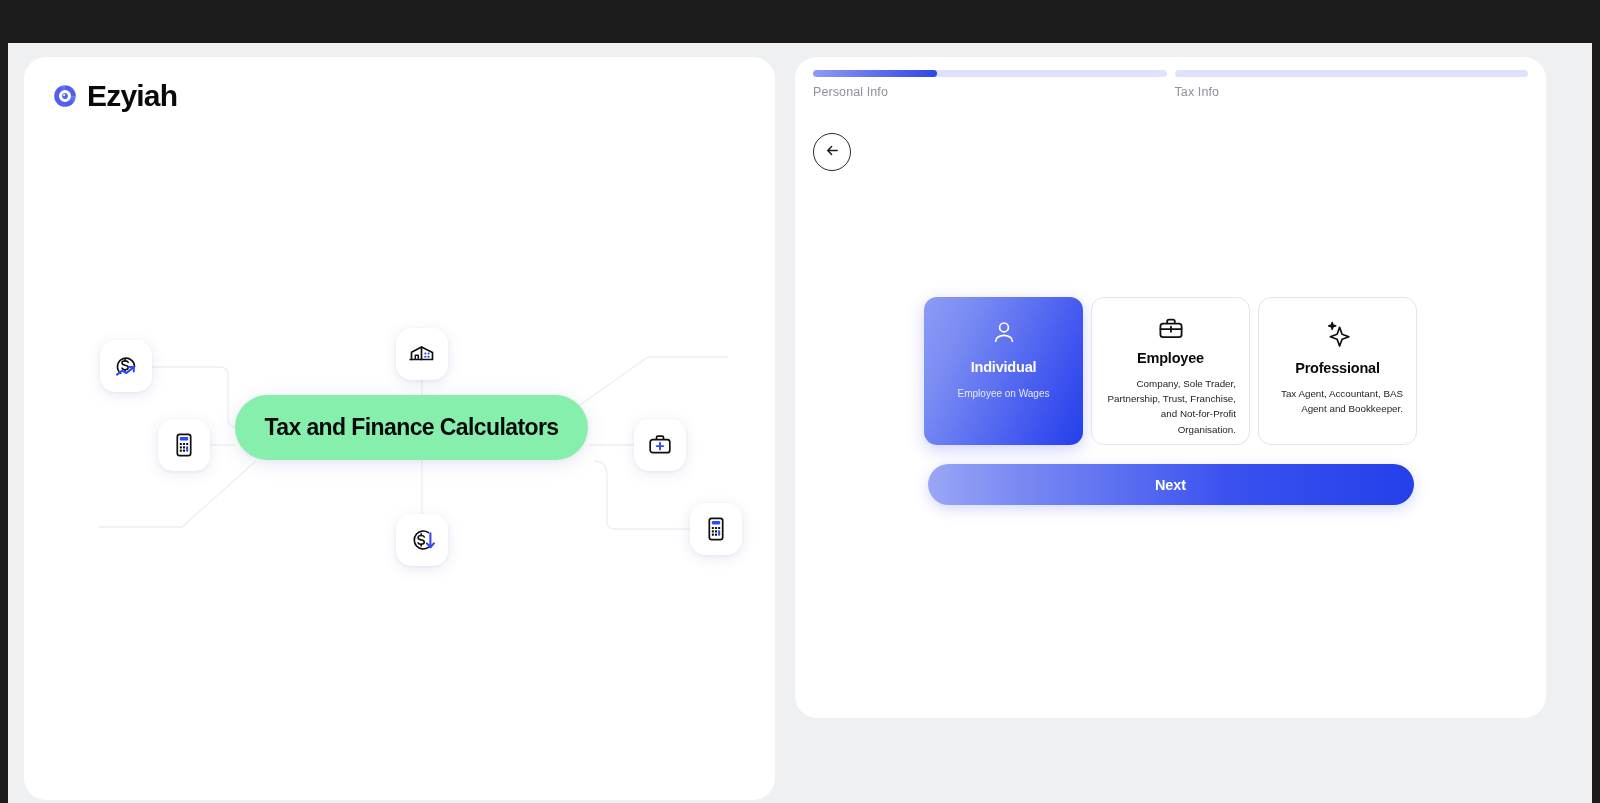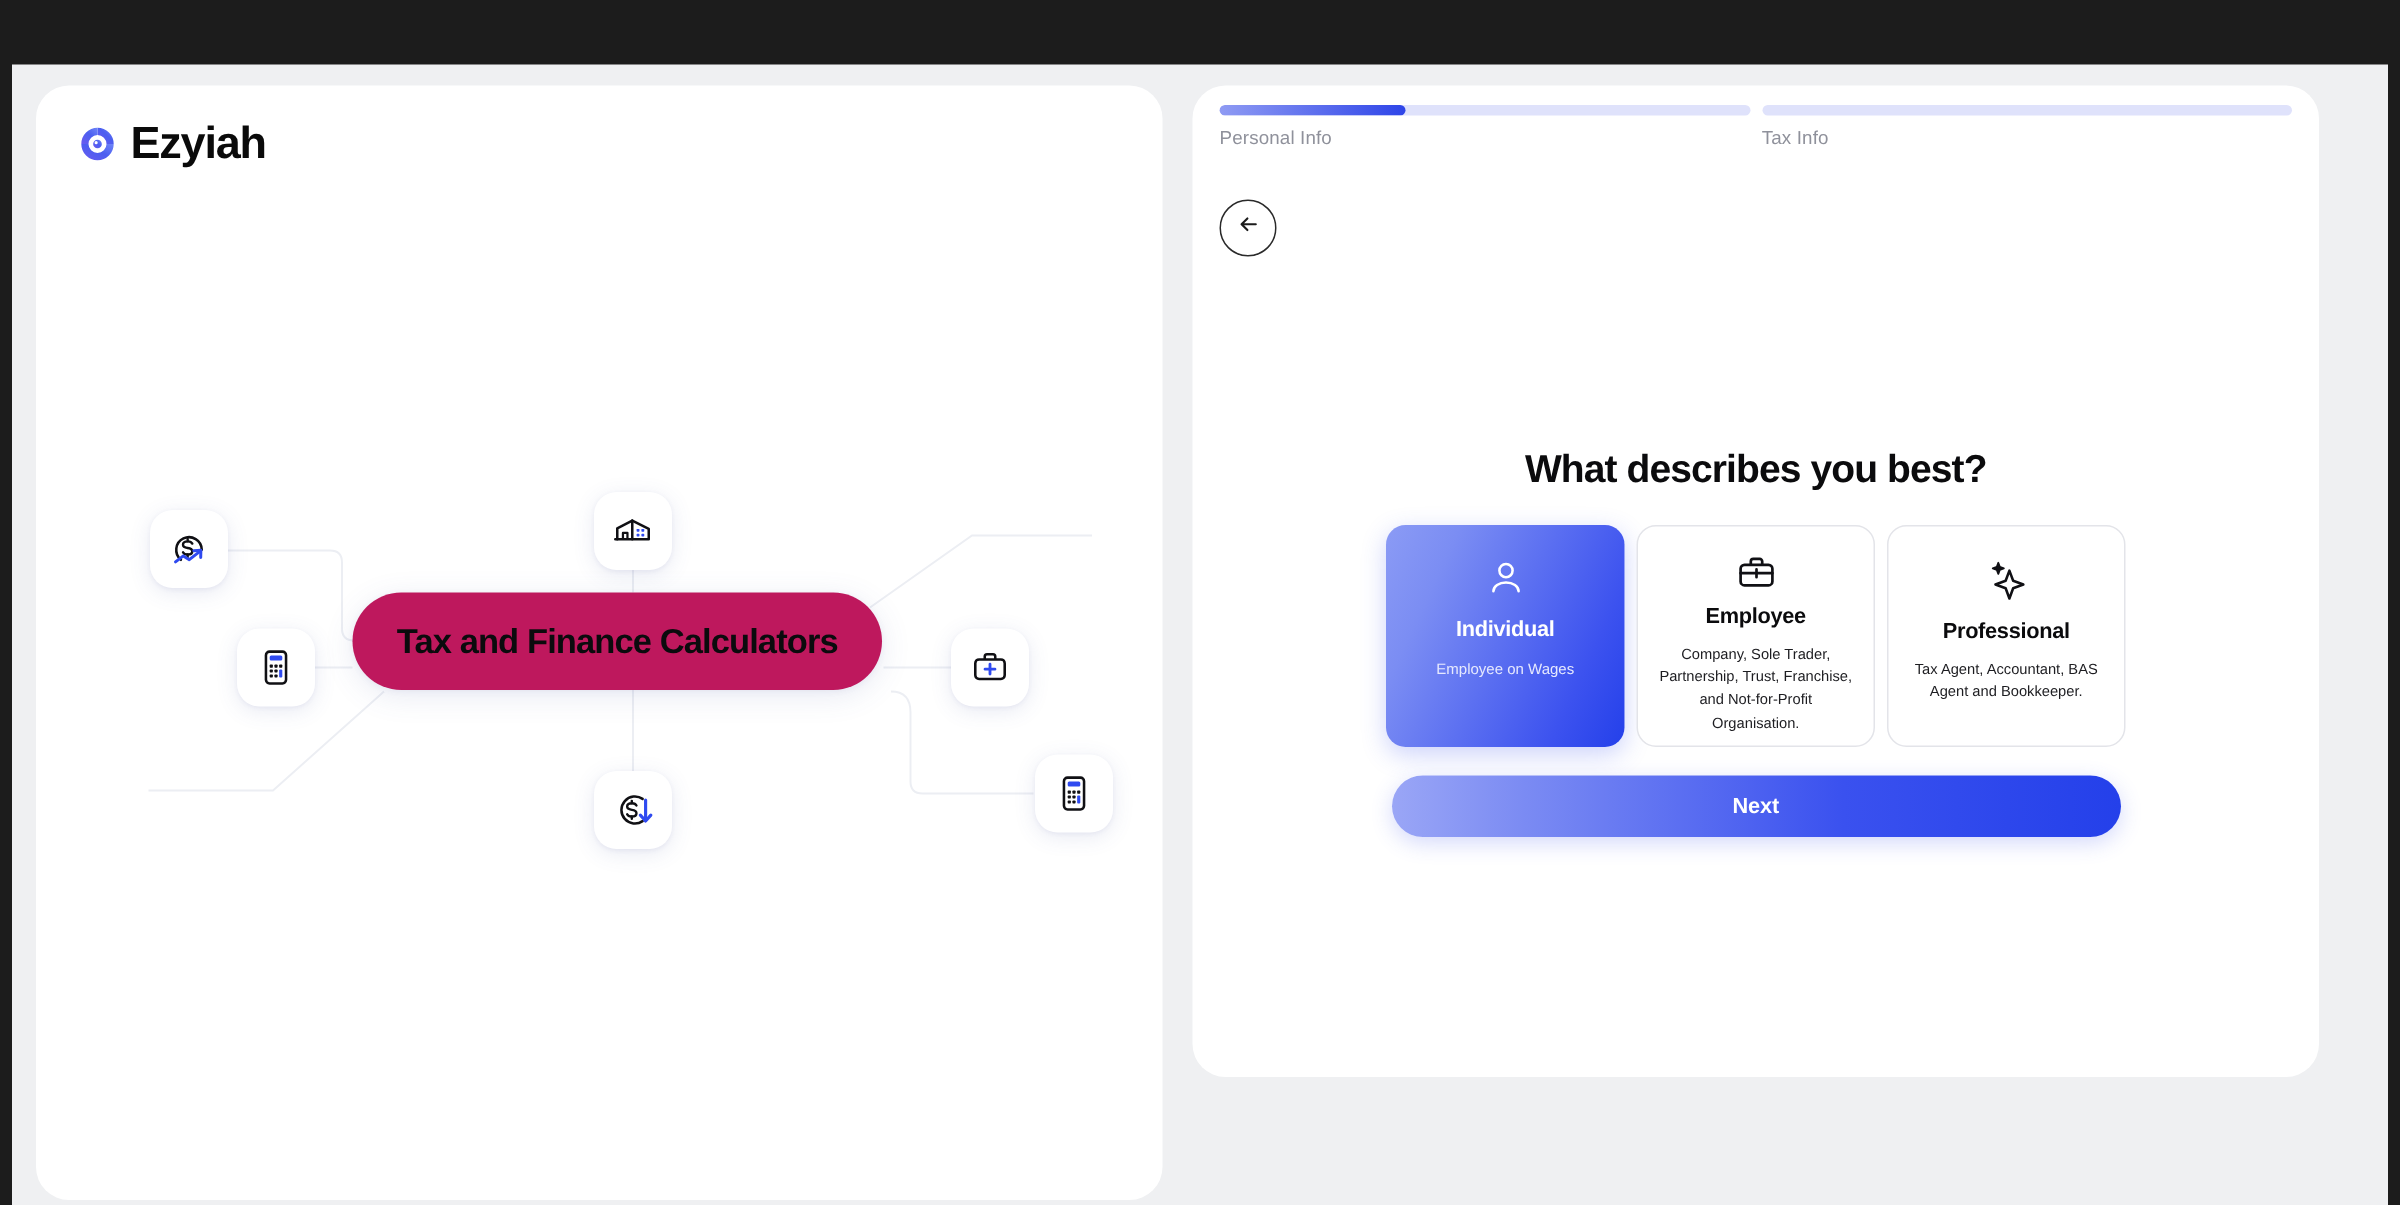--- a/index.html
+++ b/index.html
@@ -46,21 +46,21 @@
     border-radius: 15px;
     box-shadow: 0 3px 14px rgba(80,92,160,0.13), 0 1px 3px rgba(80,92,160,0.07);
     display: flex; align-items: center; justify-content: center;
   }
   .node-icon svg { display: block; }
 
   #center-node {
     position: absolute;
     left: 211px; top: 338px;
     width: 353px; height: 65px;
-    background: #be185d;
+    background: #86efac;
     border-radius: 33px;
     box-shadow: 0 4px 20px rgba(80,92,160,0.13), 0 1px 4px rgba(80,92,160,0.07);
     display: flex; align-items: center; justify-content: center;
   }
   #center-node-label {
     font-size: 23px; font-weight: 700; color: #0b0b0d;
     letter-spacing: -0.6px; white-space: nowrap;
   }
 
   
@@ -121,21 +121,21 @@
   }
   .card-icon { height: 40px; display: flex; align-items: center; justify-content: center; }
   .card-title {
     margin-top: 6px;
     font-size: 14.5px; font-weight: 700; color: #0b0b0d; letter-spacing: -0.2px;
   }
   .choice-card.selected .card-title { color: #ffffff; }
   .card-desc {
     margin-top: 10px;
     font-size: 9.8px; line-height: 1.55; color: #1d1d21;
-    text-align: center; width: 100%;
+    text-align: right; width: 100%;
   }
   .choice-card.selected .card-desc {
     text-align: center; color: #e6e9fe; margin-top: 11px; font-size: 10px;
   }
 
   #next-button {
     margin-top: 19px;
     width: 486px; height: 41px;
     border: none; border-radius: 21px;
     background: linear-gradient(90deg, #9aa6f6 0%, #7b8bf3 18%, #3a51ef 62%, #2440ea 100%);
@@ -315,21 +315,20 @@
     <div id="back-button">
       <span>
         <svg width="17" height="17" viewBox="0 0 17 17">
           <path d="M13.2 8.5 L4.2 8.5 M7.6 4.6 L3.7 8.5 L7.6 12.4" fill="none" stroke="#1c1c1c" stroke-width="1.4" stroke-linecap="round" stroke-linejoin="round"></path>
         </svg>
       </span>
     </div>
 
     <div id="form-area">
 
-      <div id="form-title">What describes you best?</div>
 
       <div id="choice-cards">
 
         <div class="choice-card selected">
           <span class="card-icon">
             <svg width="30" height="30" viewBox="0 0 30 30">
               <circle cx="15" cy="9.4" r="4.4" fill="none" stroke="#ffffff" stroke-width="1.7"></circle>
               <path d="M6.6 23.2 a8.4 5.9 0 0 1 16.8 0" fill="none" stroke="#ffffff" stroke-width="1.7" stroke-linecap="round"></path>
             </svg>
           </span>

